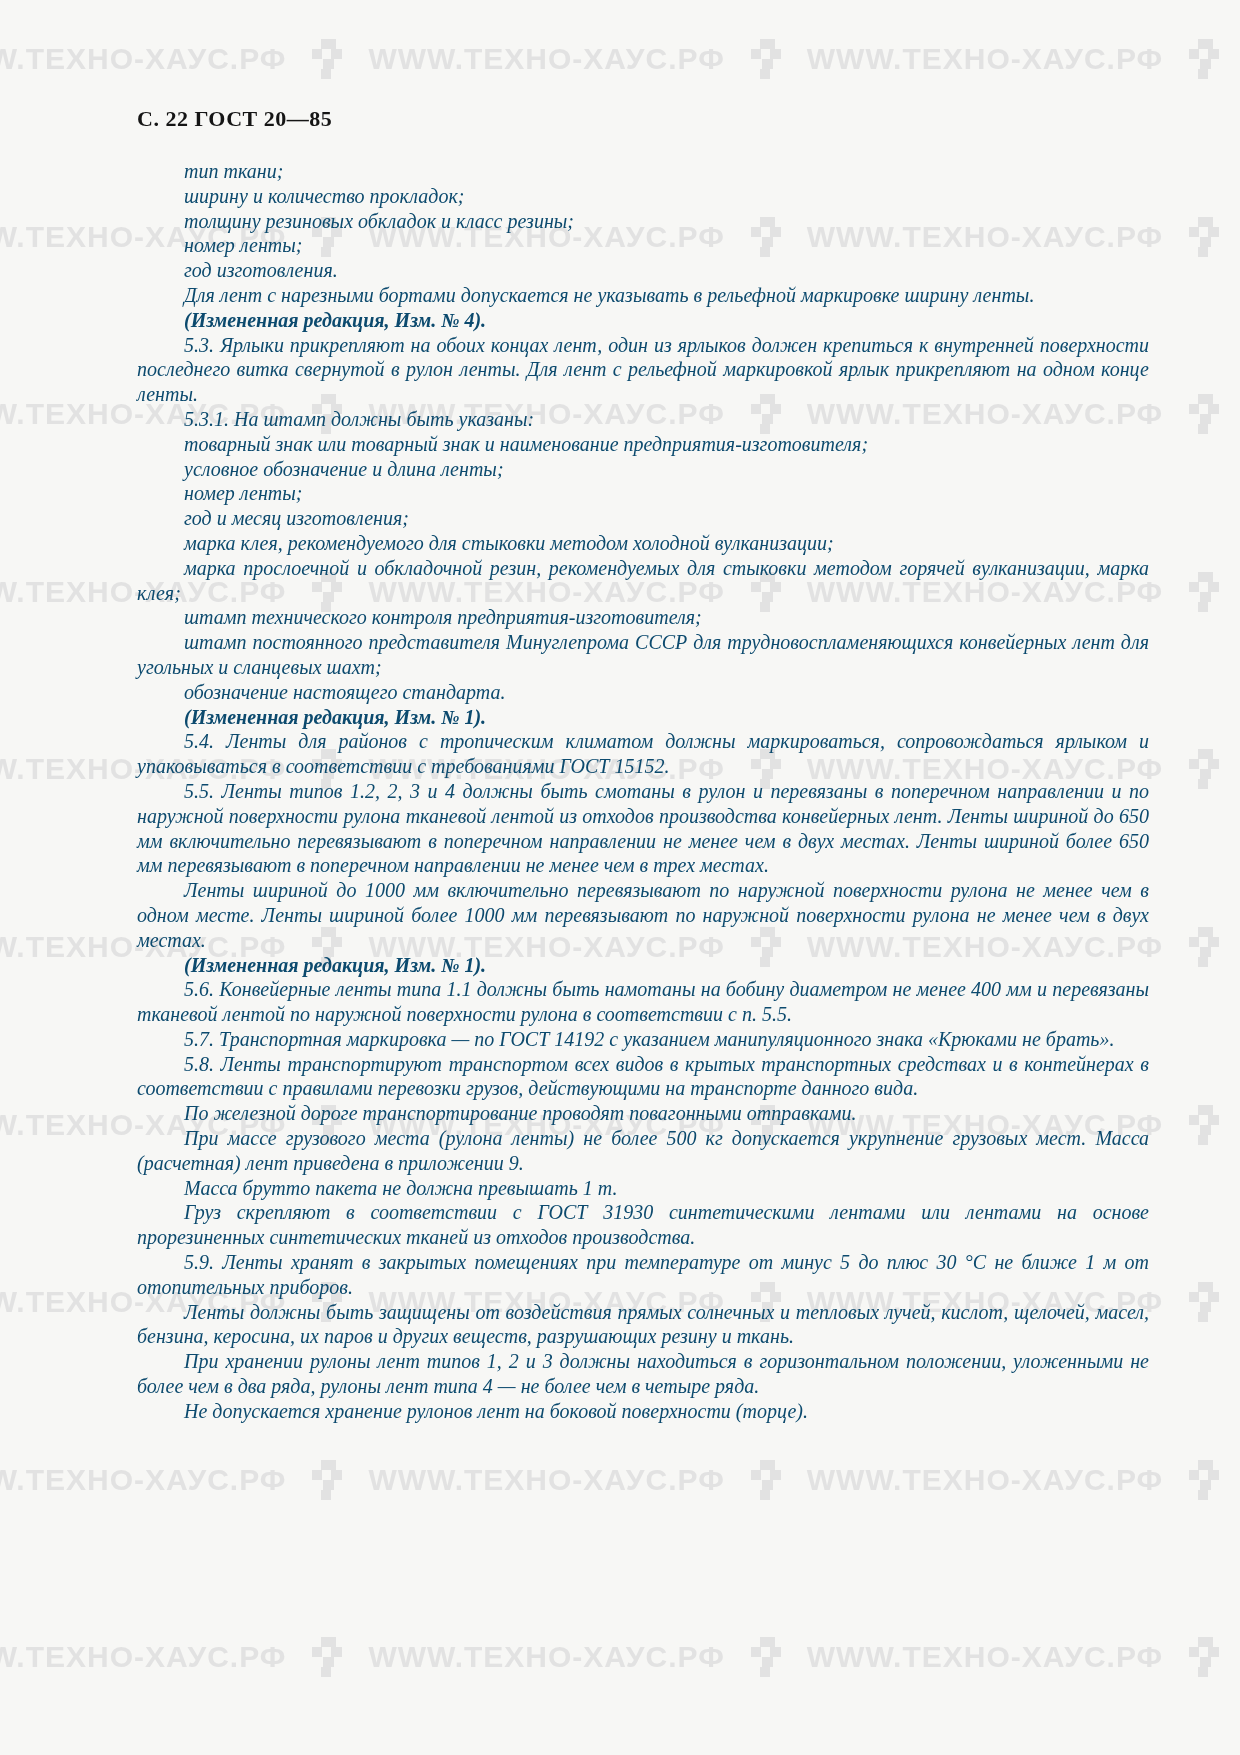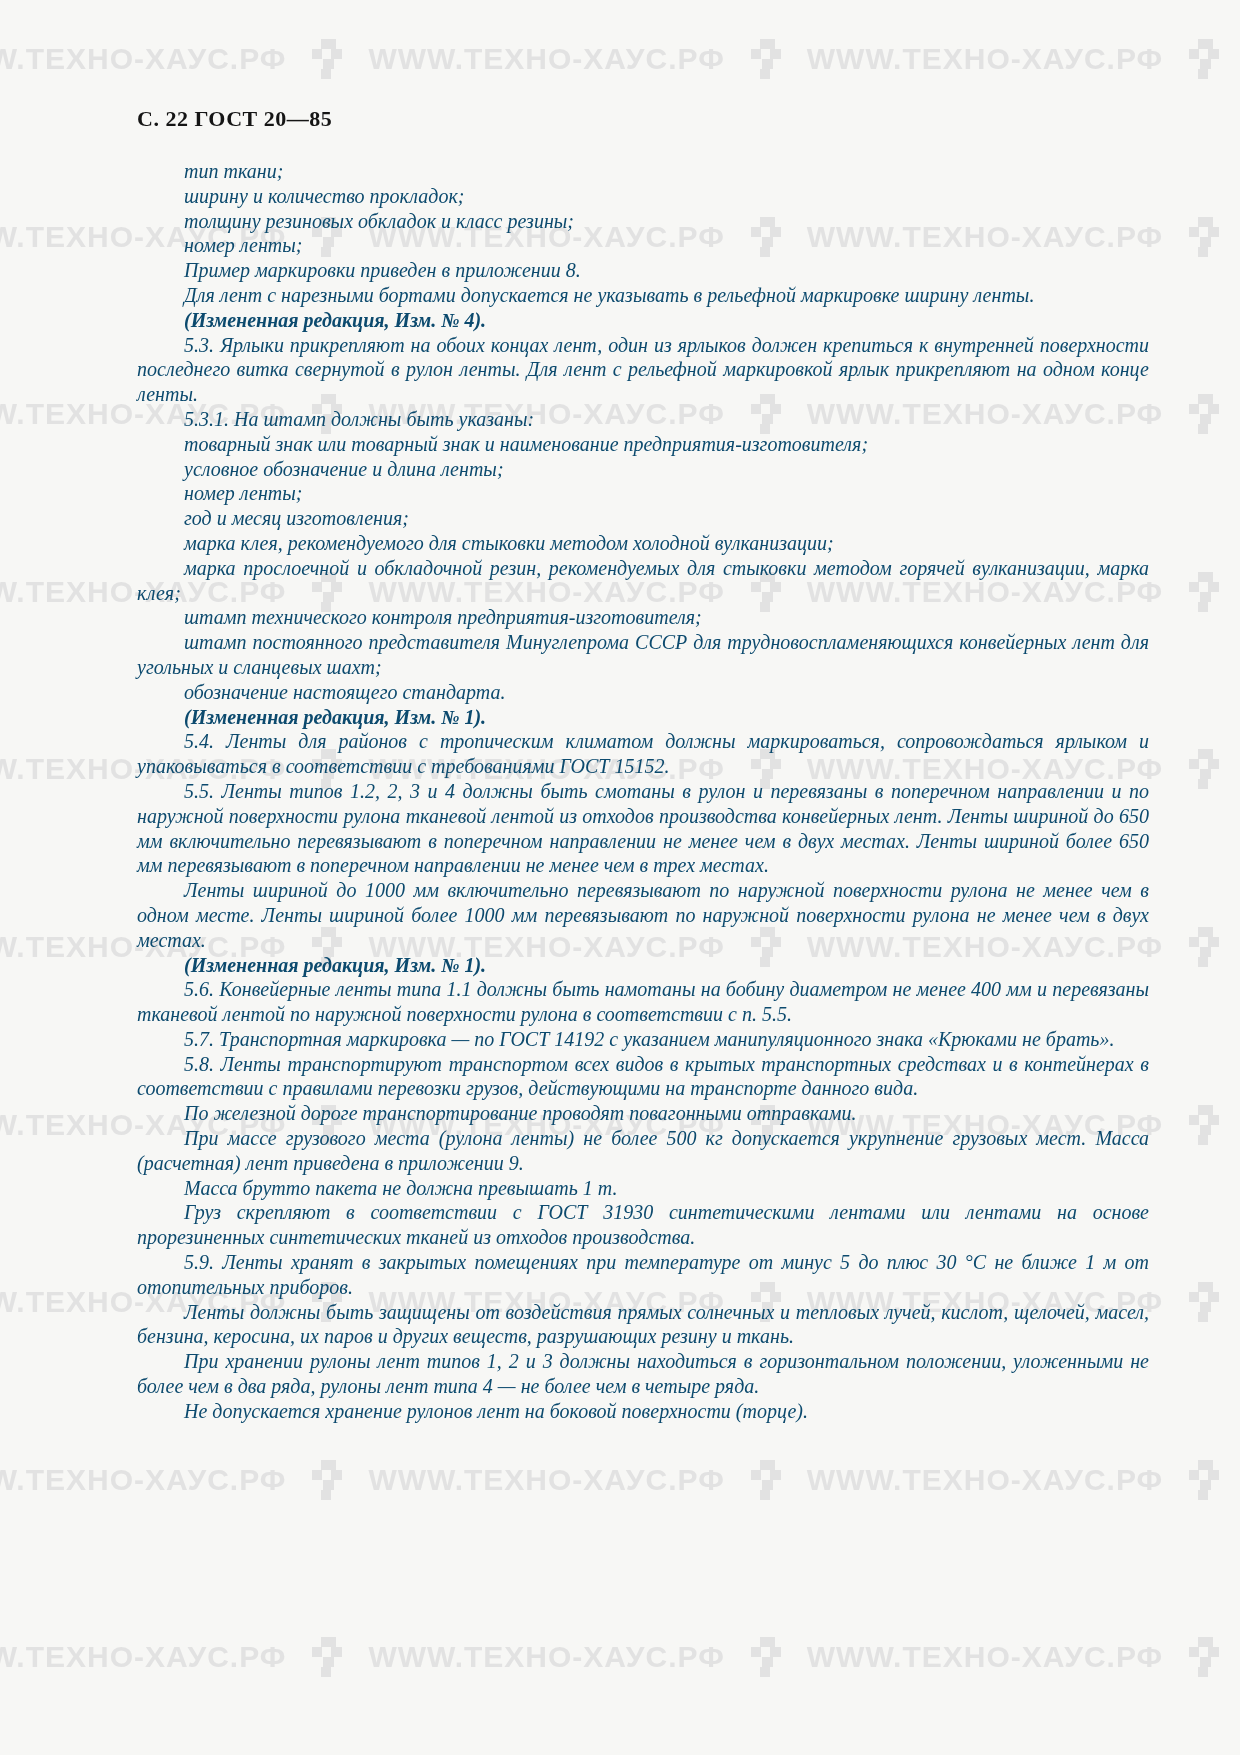--- a/index.html
+++ b/index.html
@@ -343,21 +343,21 @@
   </div>
     </div>
 
   <div class="header">С. 22 ГОСТ 20—85</div>
 
   <div class="content">
       <p>тип ткани;</p>
       <p>ширину и количество прокладок;</p>
       <p>толщину резиновых обкладок и класс резины;</p>
       <p>номер ленты;</p>
-      <p>Пример маркировки приведен в приложении 8.</p>
+      <p>год изготовления.</p>
       <p>Для лент с нарезными бортами допускается не указывать в рельефной маркировке ширину ленты.</p>
       <p class="bold">(Измененная редакция, Изм. № 4).</p>
       <p>5.3. Ярлыки прикрепляют на обоих концах лент, один из ярлыков должен крепиться к внутренней поверхности последнего витка свернутой в рулон ленты. Для лент с рельефной маркировкой ярлык прикрепляют на одном конце ленты.</p>
       <p>5.3.1. На штамп должны быть указаны:</p>
       <p>товарный знак или товарный знак и наименование предприятия-изготовителя;</p>
       <p>условное обозначение и длина ленты;</p>
       <p>номер ленты;</p>
       <p>год и месяц изготовления;</p>
       <p>марка клея, рекомендуемого для стыковки методом холодной вулканизации;</p>
       <p>марка прослоечной и обкладочной резин, рекомендуемых для стыковки методом горячей вулканизации, марка клея;</p>

